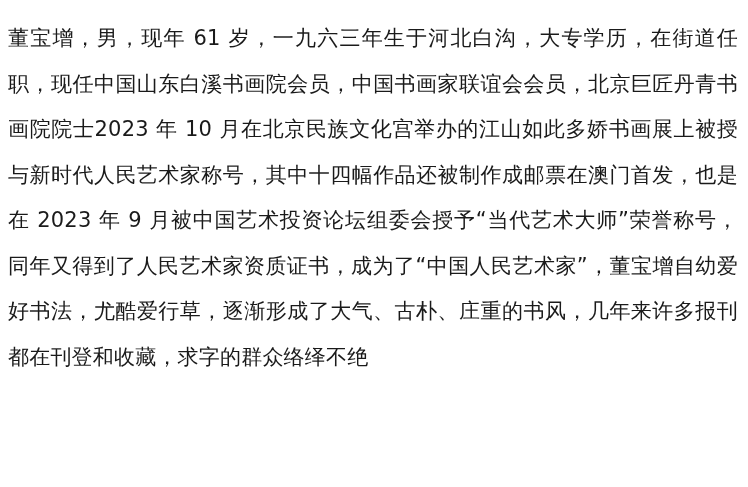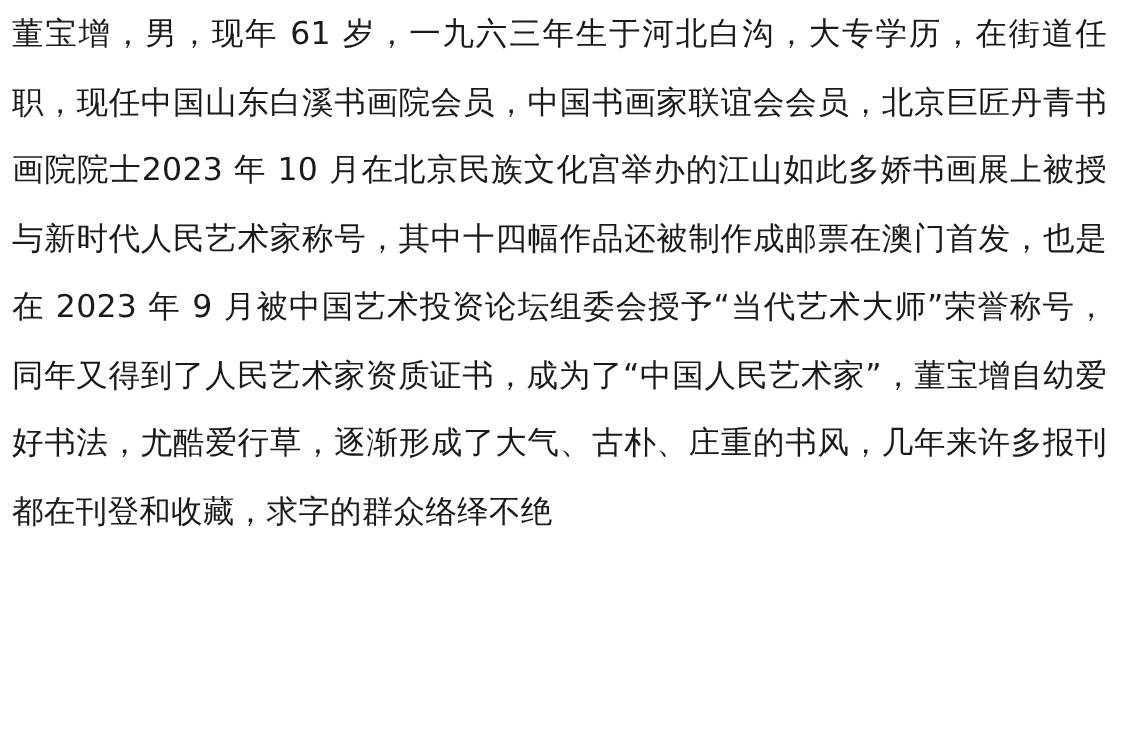--- a/index.html
+++ b/index.html
@@ -10,21 +10,21 @@
     width: 748px;
     height: 487px;
     background: #ffffff;
     font-family: "DejaVu Sans", "Liberation Sans", sans-serif;
     overflow: hidden;
   }
   #doc {
     box-sizing: border-box;
     width: 748px;
     height: 487px;
-    padding: 0 10px 8px 8px;
+    padding: 16px 10px 8px 8px;
     background: #ffffff;
   }
   #body-text {
     font-size: 21px;
     line-height: 45.5px;
     color: #1a1a1a;
     text-align: justify;
     text-justify: inter-ideograph;
     letter-spacing: 0.2px;
     word-break: break-all;

